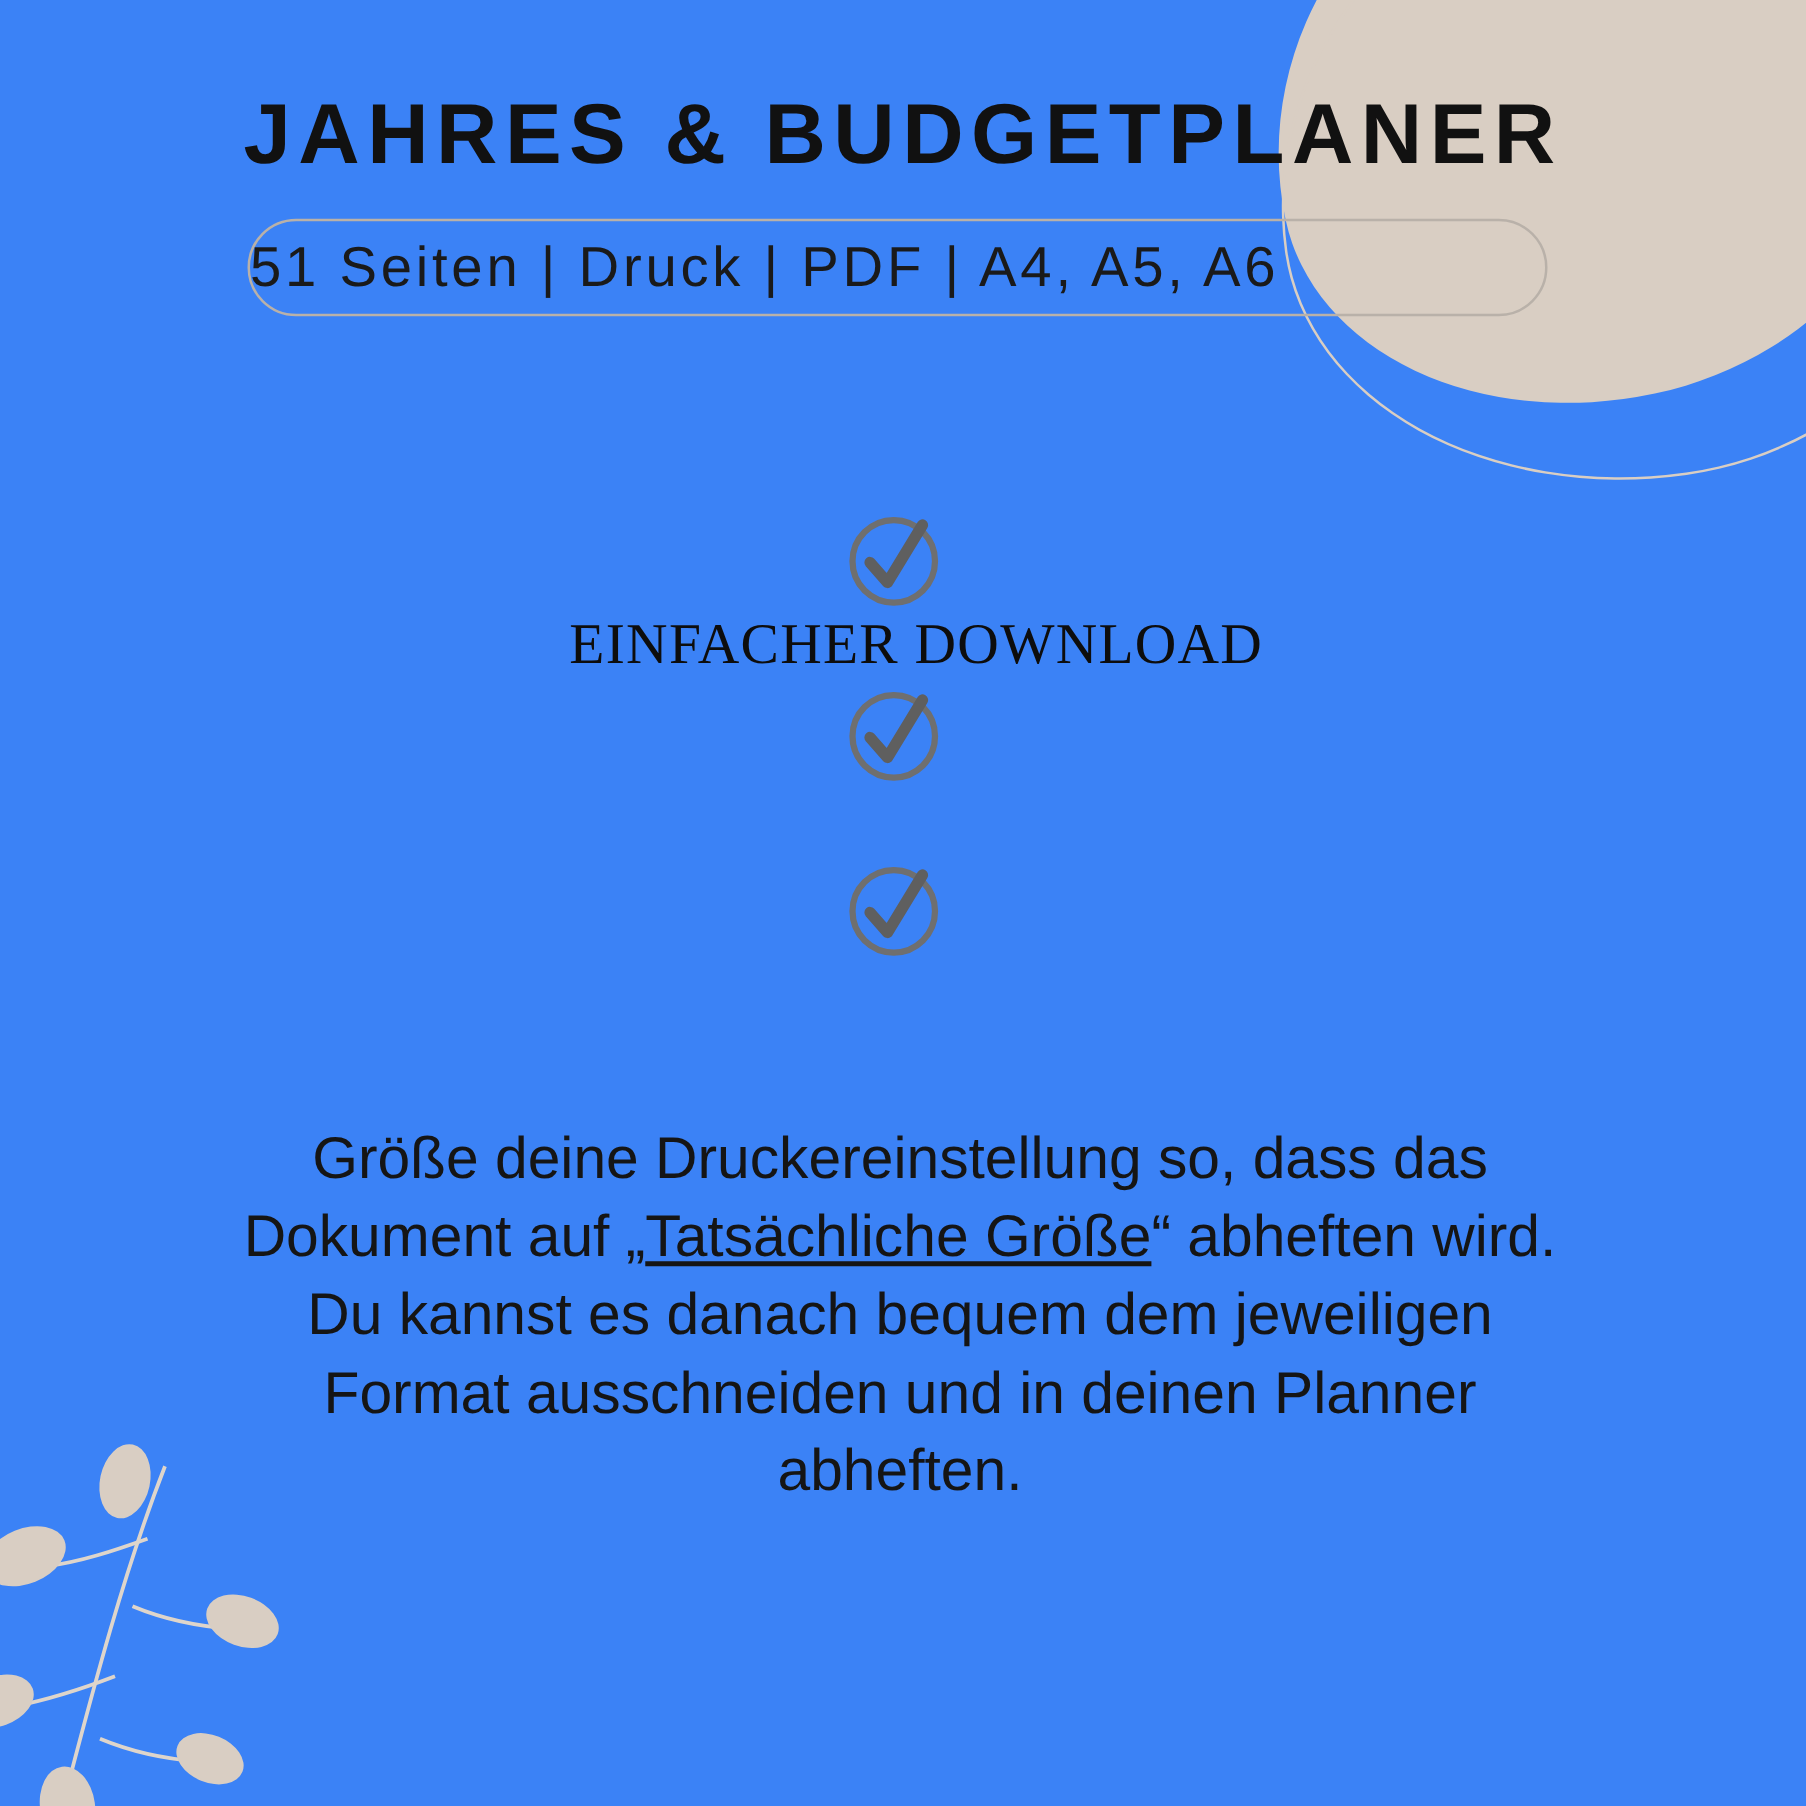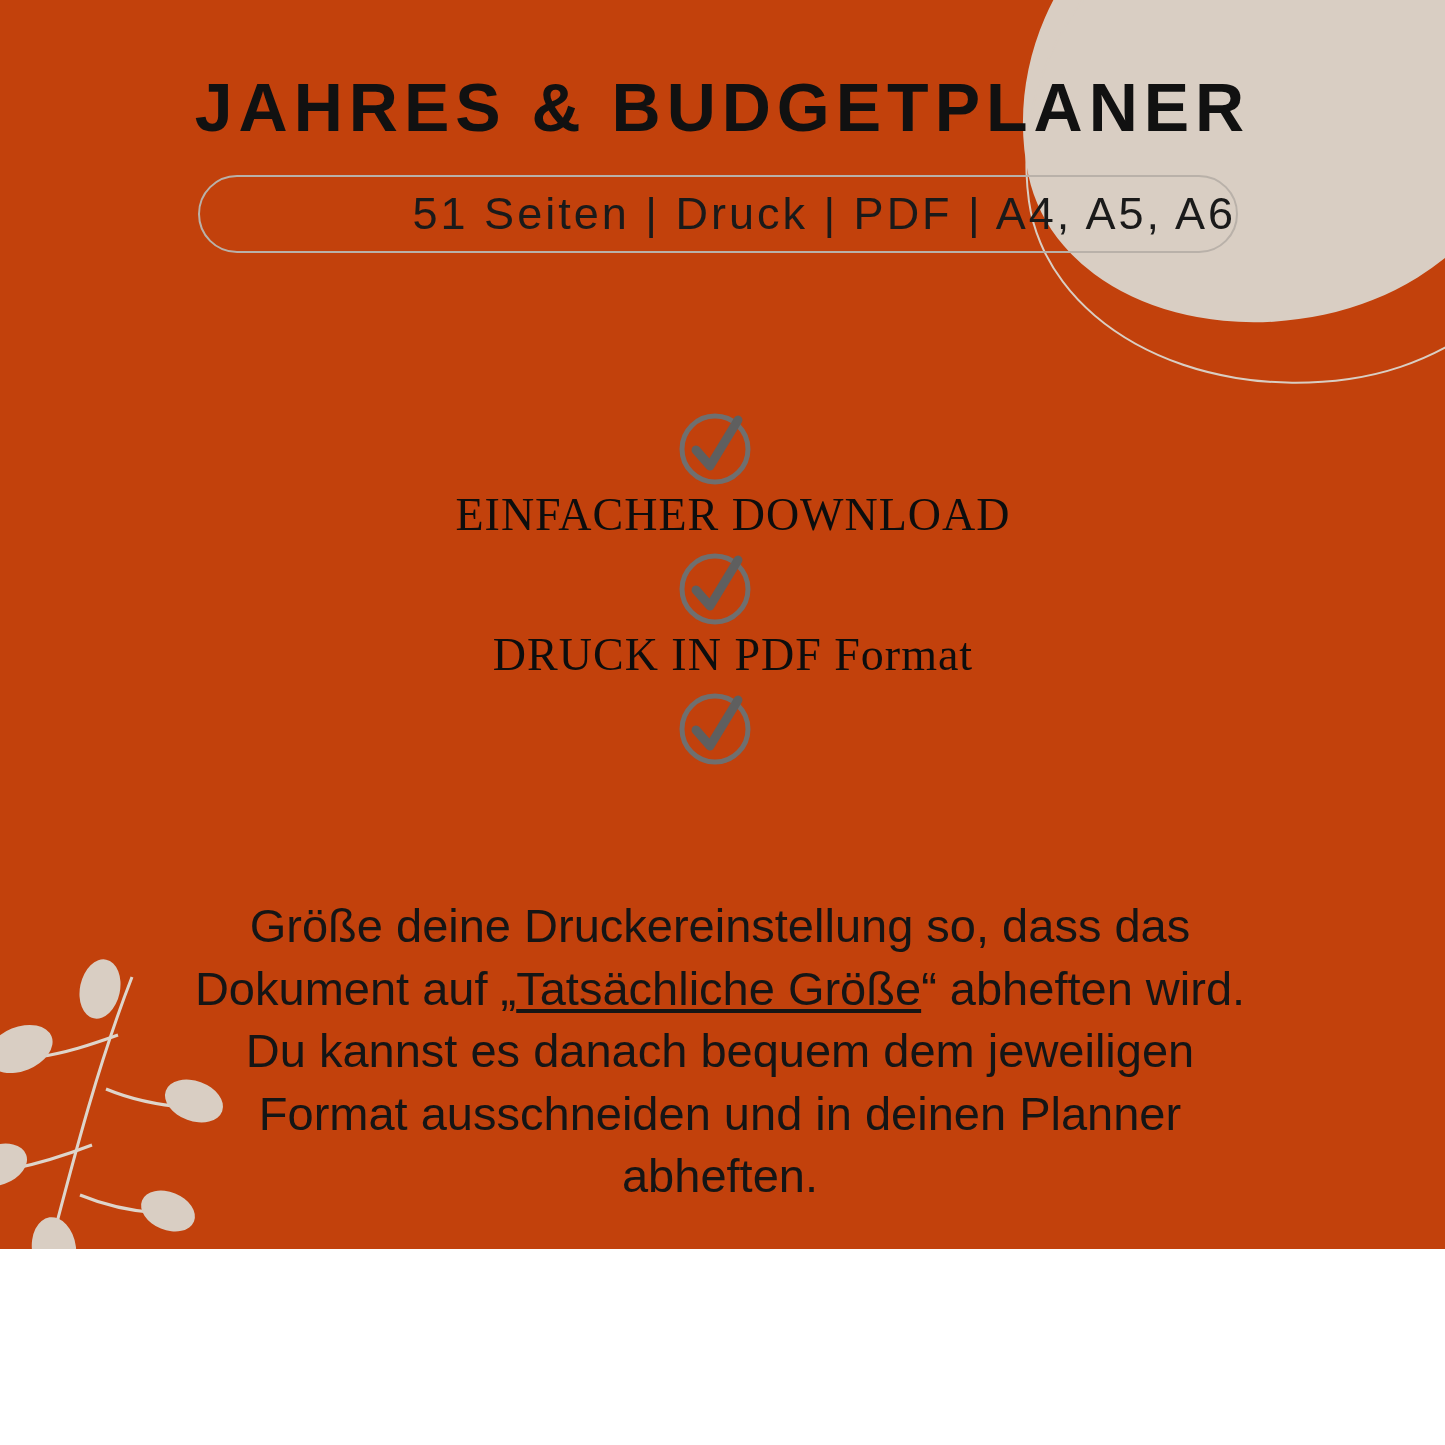--- a/index.html
+++ b/index.html
@@ -6,22 +6,22 @@
     margin: 0;
     padding: 0;
     background: #ffffff;
   }
   body {
     font-family: "Liberation Sans", sans-serif;
   }
   #page {
     position: relative;
     width: 1445px;
-    height: 1249px;
-    background: #c2410c;
+    height: 1445px;
+    background: #3b82f6;
     overflow: hidden;
   }
 
   
   .blob-top {
     position: absolute;
     top: -150px;
     right: -90px;
     width: 520px;
     height: 470px;
@@ -68,21 +68,21 @@
     position: absolute;
     top: 175px;
     left: 198px;
     width: 1040px;
     height: 78px;
     border: 2px solid #b9b1a9;
     border-radius: 40px;
     box-sizing: border-box;
     display: flex;
     align-items: center;
-    justify-content: flex-end;
+    justify-content: flex-start;
   }
   .subtitle-pill span {
     font-size: 45px;
     letter-spacing: 3px;
     color: #1a1a1a;
     white-space: nowrap;
   }
 
   
   .checklist {
@@ -173,21 +173,20 @@
       <span class="check-label">EINFACHER DOWNLOAD</span>
     </div>
 
     <div class="check-row">
       <span class="check-icon">
         <svg viewBox="0 0 78 78" width="78" height="78" aria-hidden="true">
           <circle cx="39" cy="39" r="33" fill="none" stroke="#6f6f6f" stroke-width="5"></circle>
           <path d="M20 40 L34 56 L62 10" fill="none" stroke="#5f5f5f" stroke-width="9" stroke-linecap="round" stroke-linejoin="round"></path>
         </svg>
       </span>
-      <span class="check-label">DRUCK IN PDF Format</span>
     </div>
 
     <div class="check-row">
       <span class="check-icon">
         <svg viewBox="0 0 78 78" width="78" height="78" aria-hidden="true">
           <circle cx="39" cy="39" r="33" fill="none" stroke="#6f6f6f" stroke-width="5"></circle>
           <path d="M20 40 L34 56 L62 10" fill="none" stroke="#5f5f5f" stroke-width="9" stroke-linecap="round" stroke-linejoin="round"></path>
         </svg>
       </span>
     </div>

